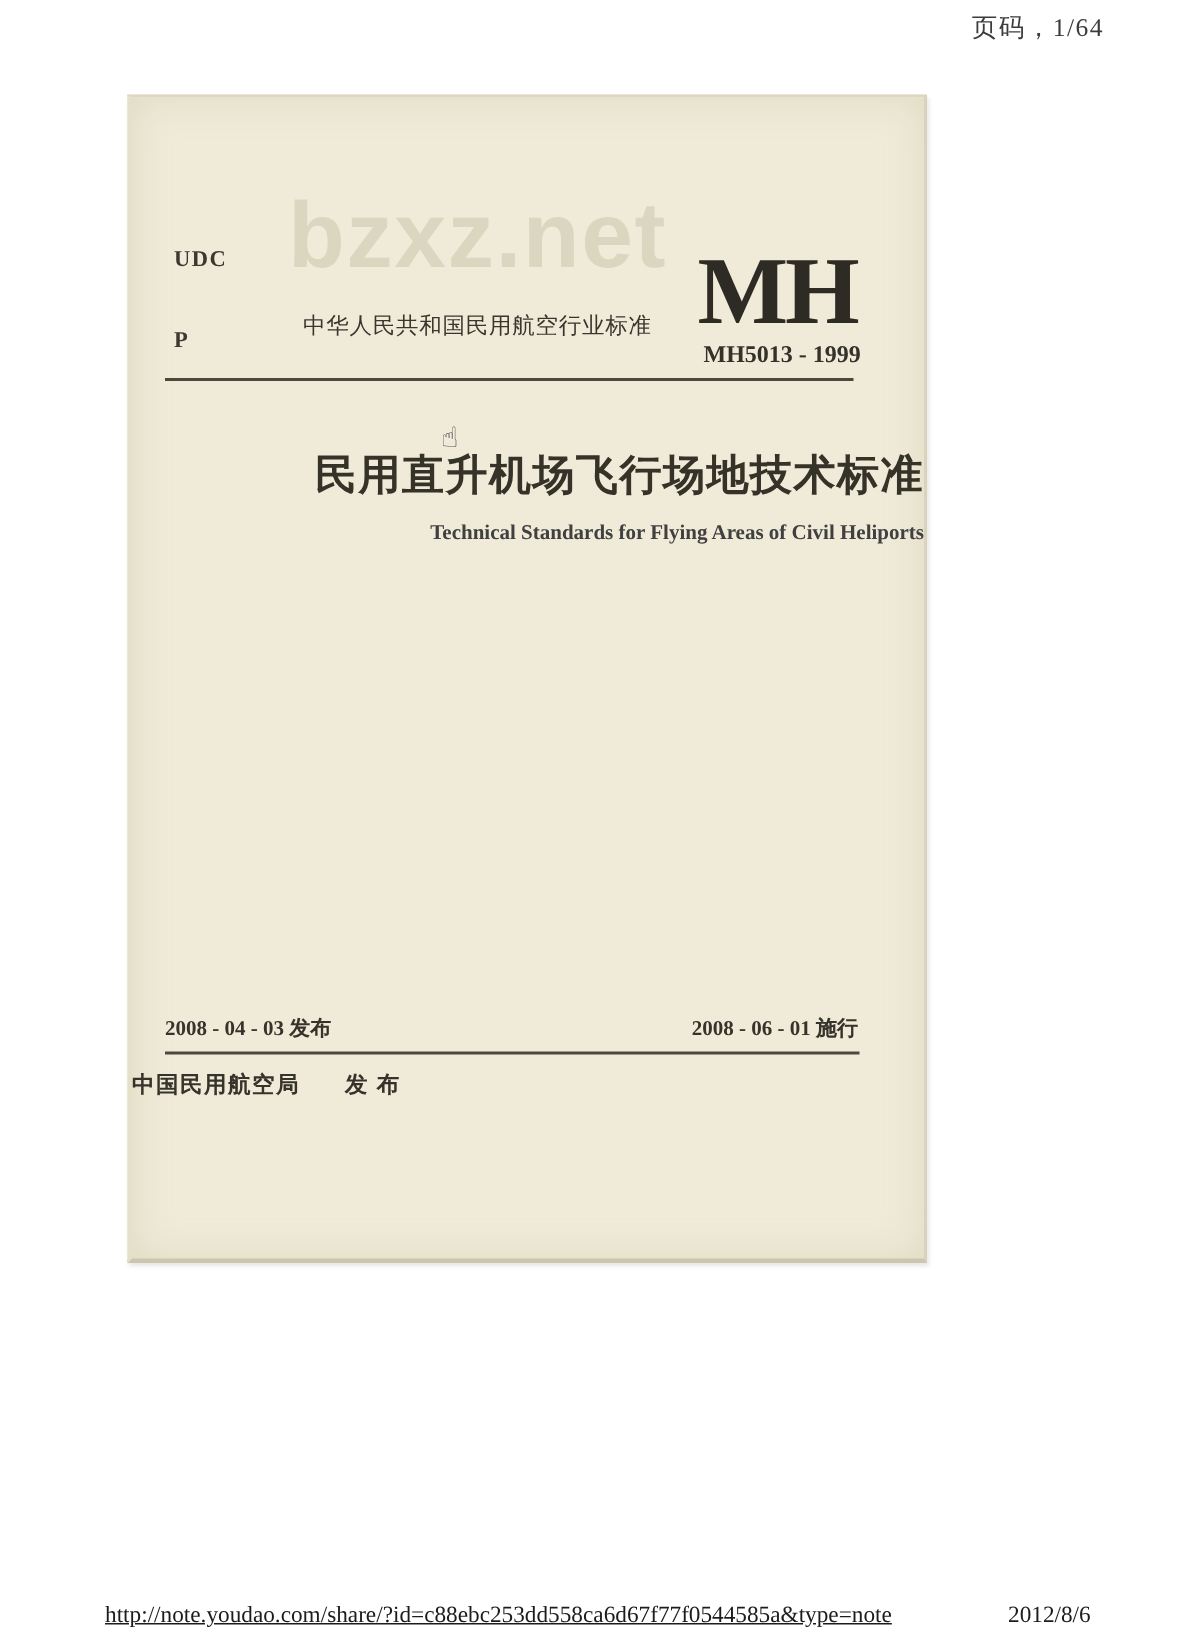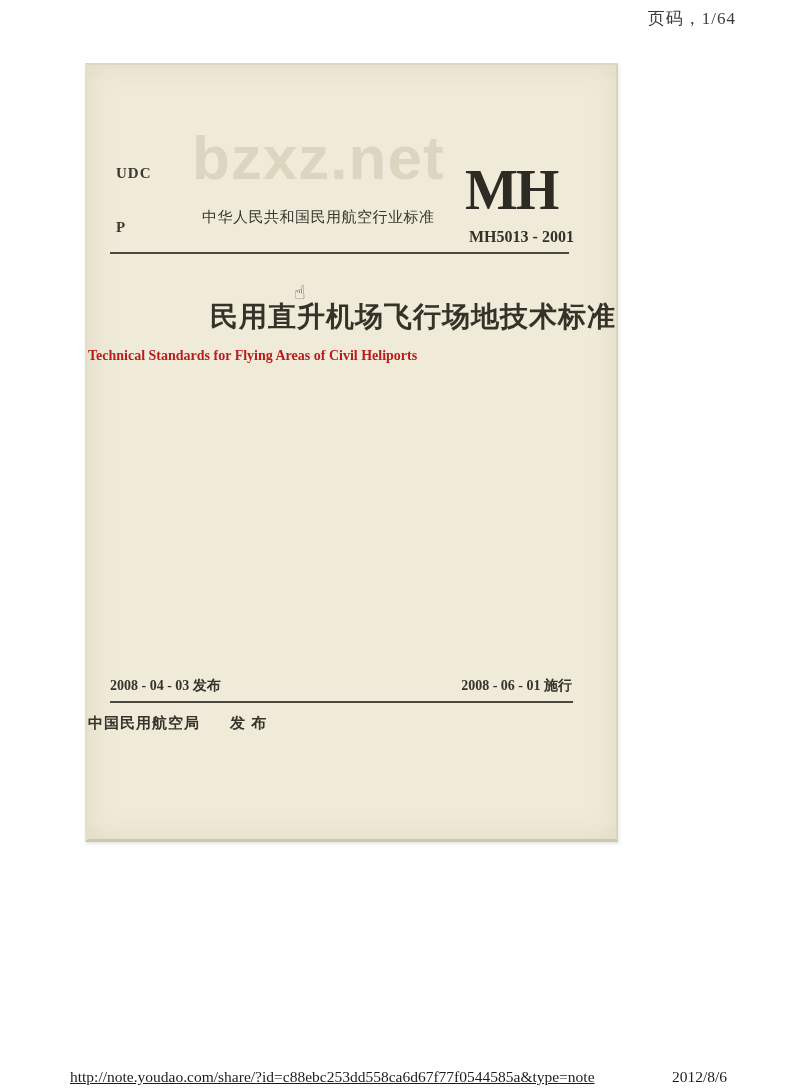--- a/index.html
+++ b/index.html
@@ -83,21 +83,21 @@
     color: #39362d;
     white-space: nowrap;
   }
 
   .mh-logo {
     position: absolute;
     left: 377px;
     top: 97px;
     font-family: "Liberation Serif", serif;
     font-weight: bold;
-    font-size: 56px;
+    font-size: 64px;
     line-height: 1;
     letter-spacing: -2px;
     color: #2e2b25;
   }
 
   .mh-number {
     position: absolute;
     left: 381px;
     top: 163px;
     font-weight: bold;
@@ -138,24 +138,24 @@
     letter-spacing: 1px;
     color: #353228;
     white-space: nowrap;
   }
 
   .title-en {
     position: absolute;
     left: 0;
     top: 283px;
     width: 100%;
-    text-align: left;
+    text-align: right;
     font-weight: bold;
     font-size: 14px;
-    color: #b91c1c;
+    color: #404040;
     white-space: nowrap;
   }
 
   .dates-row {
     position: absolute;
     left: 22px;
     top: 612px;
     width: 462px;
     display: flex;
     justify-content: space-between;
@@ -222,21 +222,21 @@
   <div class="watermark">bzxz.net</div>
 
   <div class="udc-label">UDC</div>
 
   <div class="p-label">P</div>
 
   <div class="category-line">中华人民共和国民用航空行业标准</div>
 
   <div class="mh-logo">MH</div>
 
-  <div class="mh-number">MH5013 - 2001</div>
+  <div class="mh-number">MH5013 - 1999</div>
 
   <div class="rule-top"></div>
 
   <span class="hand-cursor">☝</span>
 
   <div class="title-cn">民用直升机场飞行场地技术标准</div>
 
   <div class="title-en">Technical Standards for Flying Areas of Civil Heliports</div>
 
   <div class="dates-row">

